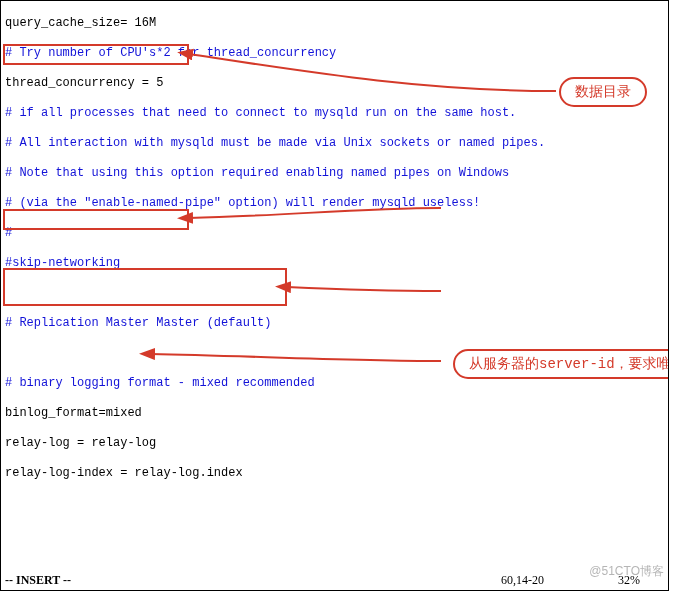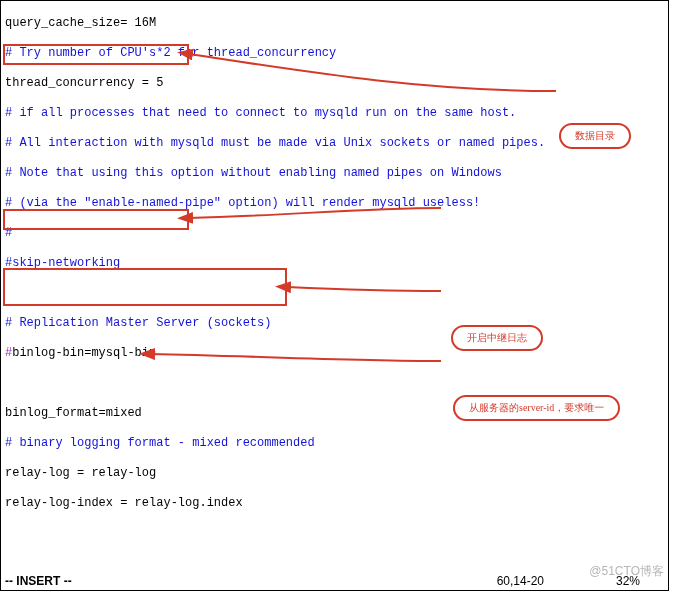--- a/index.html
+++ b/index.html
@@ -29,21 +29,21 @@
   }
   .line { display: block; height: 15px; }
   .cmt { color: #1212d8; }  
   .plain { color: #000; }
   .hash { color: #9b30b0; }
   .statusbar {
     position: absolute;
     bottom: 2px;
     left: 4px;
     right: 4px;
-    font-family: Liberation Sans, sans-serif;
+    font-family: Liberation Serif, serif;
     font-size: 12px;
     color: #000;
   }
   .statusbar .mode { font-weight: bold; }
   .statusbar .pos { position:absolute; right: 120px; }
   .statusbar .pct { position:absolute; right: 24px; }
 
   
   .hlbox {
     position: absolute;
@@ -52,26 +52,25 @@
     pointer-events: none;
   }
 
   
   .callout {
     position: absolute;
     border: 2px solid #d43a2a;
     border-radius: 18px;
     background: #fff;
     padding: 4px 14px;
-    font-family: Liberation Serif, serif;
-    font-size: 10px;
+    font-family: Liberation Mono, monospace;
+    font-size: 14px;
     color: #d43a2a;
     white-space: nowrap;
     pointer-events: none;
-    margin-top: 46px;
   }
   .arrow {
     position: absolute;
     pointer-events: none;
   }
   .watermark {
     position: absolute;
     right: 4px;
     bottom: 10px;
     font-size: 12px;
@@ -82,30 +81,29 @@
 </head>
 <body>
 
 <div class="frame">
   <div class="content">
 <span class="line plain">query_cache_size= 16M</span>
 <span class="line cmt"># Try number of CPU's*2 for thread_concurrency</span>
 <span class="line plain">thread_concurrency = 5</span>
 <span class="line cmt"># if all processes that need to connect to mysqld run on the same host.</span>
 <span class="line cmt"># All interaction with mysqld must be made via Unix sockets or named pipes.</span>
-<span class="line cmt"># Note that using this option without enabling named pipes on Windows</span>
+<span class="line cmt"># Note that using this option required enabling named pipes on Windows</span>
 <span class="line cmt"># (via the "enable-named-pipe" option) will render mysqld useless!</span>
 <span class="line cmt">#</span>
 <span class="line cmt">#skip-networking</span>
 <span class="line"></span>
-<span class="line cmt"># Replication Master Server (sockets)</span>
-<span class="line"><span class="hash">#</span><span class="plain"></span><span class="plain">binlog-bin=mysql-bin</span></span>
+<span class="line cmt"># Replication Master Master (default)</span>
 <span class="line"></span>
+<span class="line cmt"># binary logging format - mixed recommended</span>
 <span class="line plain">binlog_format=mixed</span>
-<span class="line cmt"># binary logging format - mixed recommended</span>
 <span class="line plain">relay-log = relay-log</span>
 <span class="line plain">relay-log-index = relay-log.index</span>
 
 
 
 
 
 
 
 
@@ -133,21 +131,20 @@
     <path d="M555,90 C420,90 300,70 188,53" stroke="#d43a2a" stroke-width="2" fill="none" marker-end="url(#ah)"></path>
 
     <path d="M440,207 C360,207 280,215 188,217" stroke="#d43a2a" stroke-width="2" fill="none" marker-end="url(#ah)"></path>
 
     <path d="M440,290 C380,290 330,288 286,286" stroke="#d43a2a" stroke-width="2" fill="none" marker-end="url(#ah)"></path>
 
     <path d="M440,360 C350,360 250,355 150,353" stroke="#d43a2a" stroke-width="2" fill="none" marker-end="url(#ah)"></path>
   </svg>
 
   <div class="callout" style="left:558px; top:76px;">数据目录</div>
-  <div class="callout" style="left:450px; top:278px;">开启中继日志</div>
   <div class="callout" style="left:452px; top:348px;">从服务器的server-id，要求唯一</div>
 
   <div class="statusbar">
     <span class="mode">-- INSERT --</span>
     <span class="pos">60,14-20</span>
     <span class="pct">32%</span>
   </div>
 
   <div class="watermark">@51CTO博客</div>
 </div>

